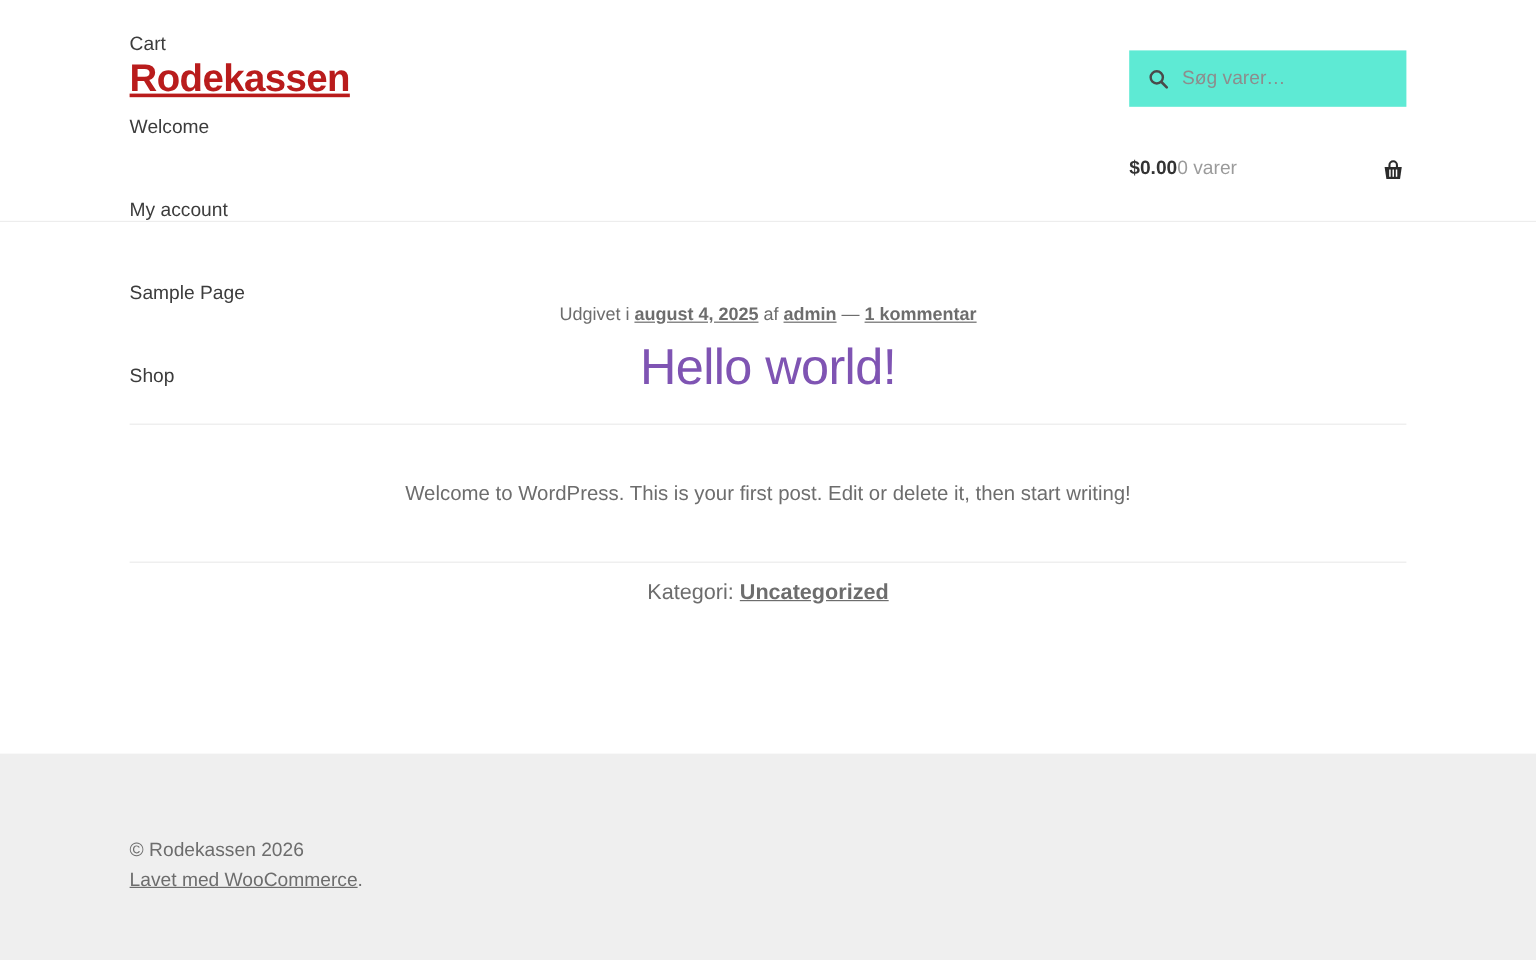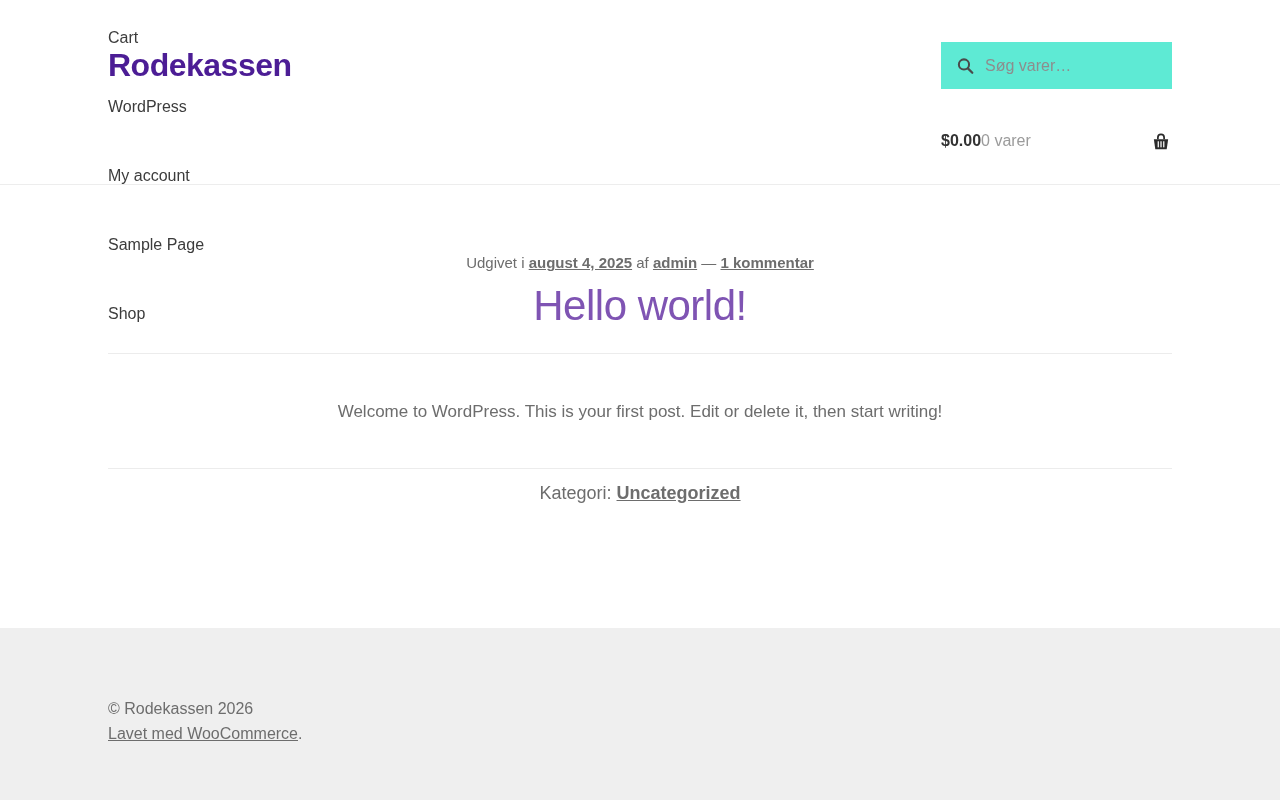--- a/index.html
+++ b/index.html
@@ -21,22 +21,23 @@
   .header-inner { padding: 42px 108px 0; }
   .branding-row {
     display: flex;
     justify-content: space-between;
     align-items: center;
     height: 47px;
   }
   .site-title {
     font-size: 32px;
     font-weight: 700;
-    color: #4c1d95;
+    color: #b91c1c;
     letter-spacing: -0.5px;
+    text-decoration: underline;
   }
   .search-box {
     position: relative;
     width: 231px;
     height: 47px;
   }
   .search-box .search-icon {
     position: absolute;
     left: 16px;
     top: 50%;
@@ -149,21 +150,21 @@
             <line x1="12.8" y1="12.8" x2="18" y2="18" stroke="#4a4a4a" stroke-width="2.6" stroke-linecap="round"></line>
           </svg>
         </span>
         <input class="search-input" type="text" placeholder="Søg varer…" style="">
       </form>
     </div>
     <div class="nav-row">
       <nav class="primary-nav">
         <a>Forside</a>
         <a>Cart</a>
-        <a>WordPress</a>
+        <a>Welcome</a>
         <a>My account</a>
         <a>Sample Page</a>
         <a>Shop</a>
       </nav>
       <a class="cart-link">
         <span class="cart-amount">$0.00</span>
         <span class="cart-count">0 varer</span>
         <span class="basket-icon">
           <svg width="22" height="22" viewBox="0 0 24 24">
             <path d="M8.6 10V8.2a3.4 3.4 0 0 1 6.8 0V10" fill="none" stroke="#2b2b2b" stroke-width="1.9"></path>

